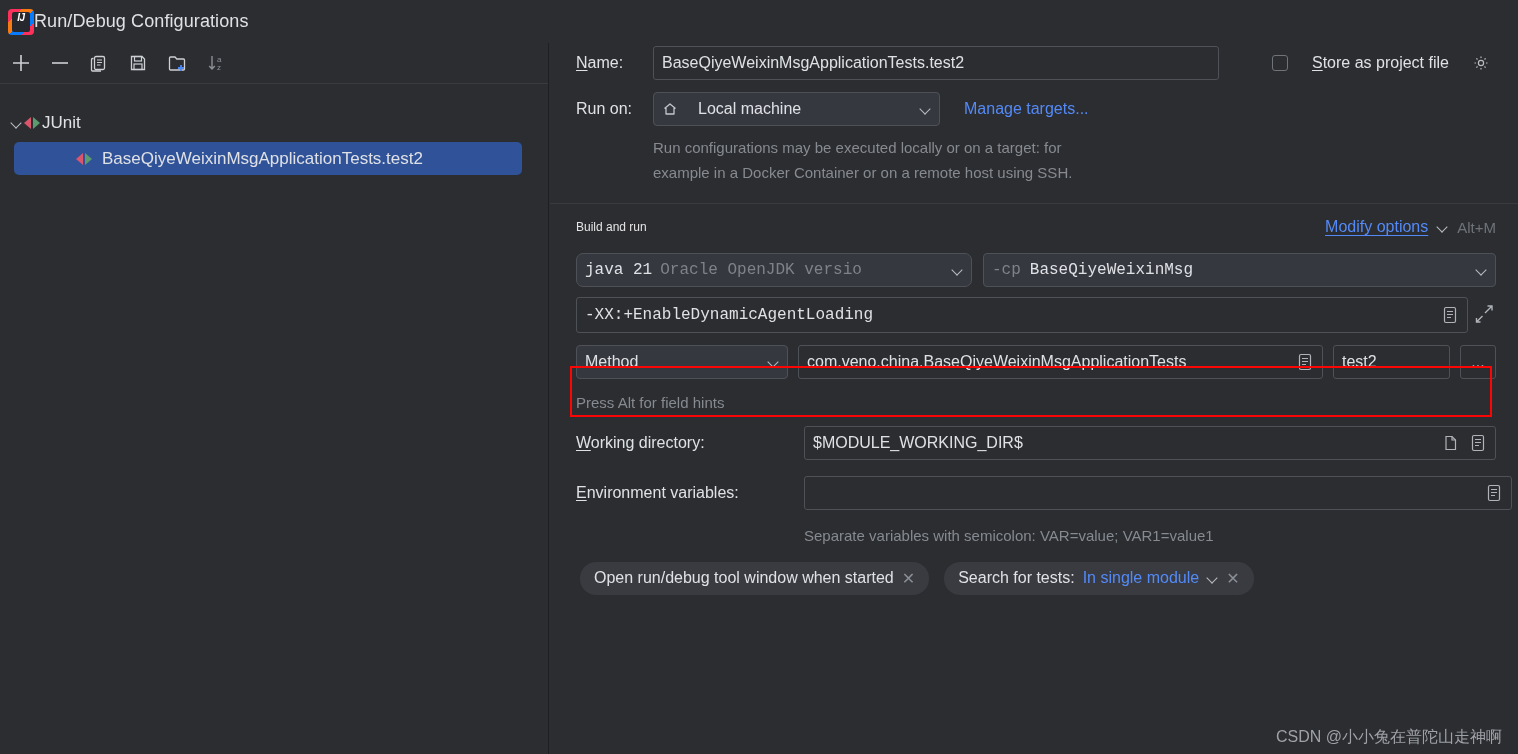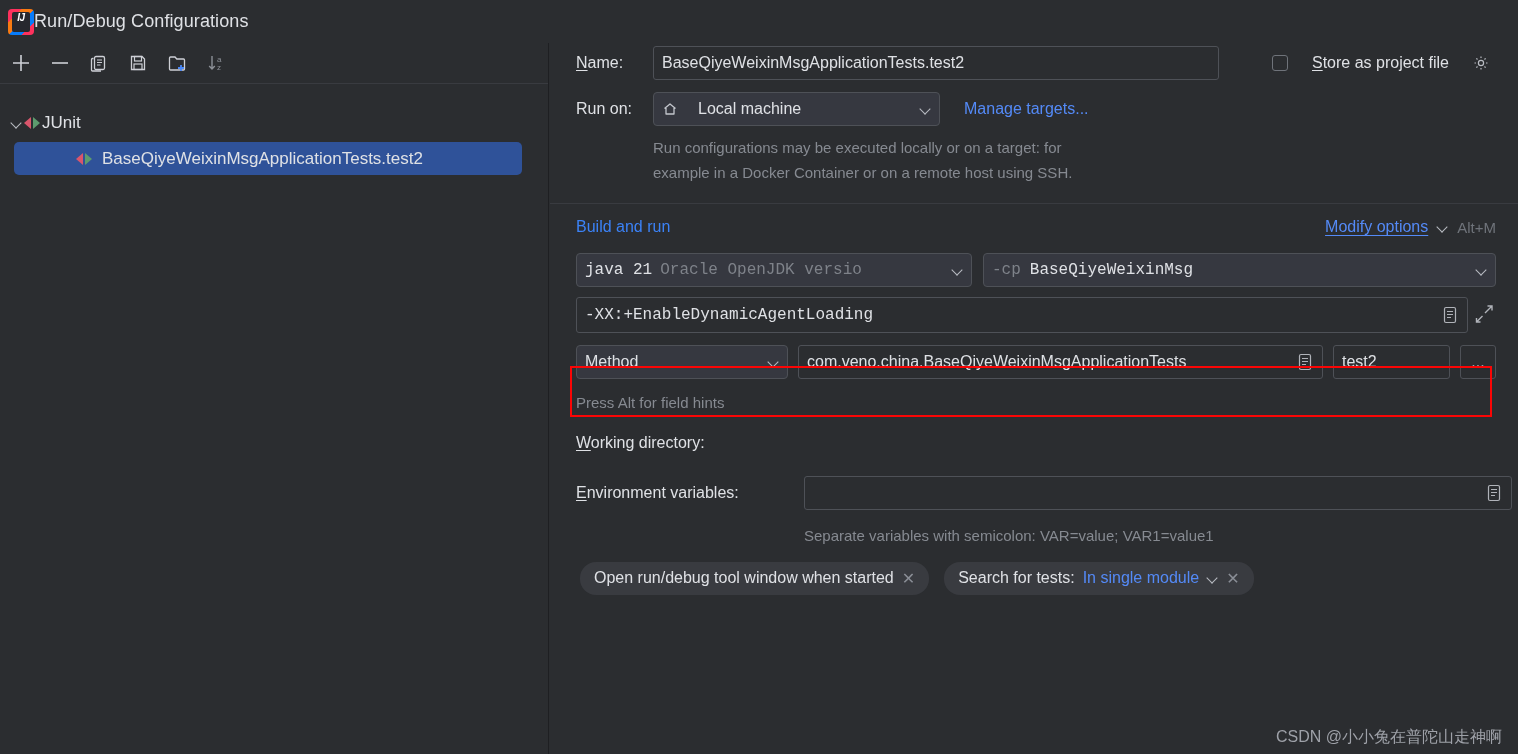--- a/index.html
+++ b/index.html
@@ -227,22 +227,22 @@
     color: #868a91;
   }
 
   .divider {
     height: 1px;
     background: #393b40;
     margin: 0;
   }
 
   .section-title {
-    font-size: 16px;
-    color: #3b82f6;
+    font-size: 12px;
+    color: #e5e5e5;
   }
 
   .mono {
     font-family: "Liberation Mono", "DejaVu Sans Mono", monospace;
     font-size: 16px;
   }
   .mono-dim { color: #7e8289; }
 
   .checkbox-box {
     width: 16px; height: 16px;
@@ -416,21 +416,21 @@
     <div class="row" style="height:46px;justify-content:space-between;padding-right:22px;">
       <div class="section-title">Build and run</div>
       <div style="display:flex;align-items:center;gap:9px;">
         <span class="link underlined">Modify options</span>
         <span class="chev"></span>
         <span class="hint" style="color:#6f737a;">Alt+M</span>
       </div>
     </div>
 
     <div class="row" style="height:40px;gap:11px;padding-right:22px;">
-      <div class="combo" style="width:396px;justify-content:space-between;">
+      <div class="combo" style="width:396px;justify-content:space-between;border-radius:7px;">
         <span style="display:flex;align-items:baseline;gap:8px;overflow:hidden;white-space:nowrap;">
           <span class="mono">java 21</span>
           <span class="mono mono-dim">Oracle OpenJDK versio</span>
         </span>
         <span class="chev"></span>
       </div>
       <div class="combo" style="flex:1;justify-content:space-between;">
         <span style="display:flex;align-items:baseline;gap:9px;">
           <span class="mono mono-dim">-cp</span>
           <span class="mono">BaseQiyeWeixinMsg</span>
@@ -474,20 +474,33 @@
     </div>
 
     <div class="row" style="height:36px;">
       <span class="hint">Press Alt for field hints</span>
     </div>
 
     <div class="row" style="height:46px;padding-right:22px;">
       <div class="lbl" style="width:228px;">
         <span class="mn">W</span><span>orking directory:</span>
       </div>
+      <div class="textfield" style="flex:1;justify-content:space-between;">
+        <span>$MODULE_WORKING_DIR$</span>
+        <span style="display:flex;align-items:center;gap:9px;">
+          <svg width="18" height="18" viewBox="0 0 18 18">
+            <path d="M4 2.5 H10 L13.5 6 V15.5 H4 Z" stroke="#b0b3b9" stroke-width="1.2" fill="none"></path>
+            <path d="M10 2.5 V6 H13.5" stroke="#b0b3b9" stroke-width="1.2" fill="none"></path>
+          </svg>
+          <svg width="18" height="20" viewBox="0 0 18 20">
+            <rect x="3.5" y="2.5" width="11" height="15" rx="1.5" stroke="#b0b3b9" stroke-width="1.2" fill="none"></rect>
+            <path d="M6 6.5 H12 M6 9.5 H12 M6 12.5 H10" stroke="#b0b3b9" stroke-width="1.2"></path>
+          </svg>
+        </span>
+      </div>
     </div>
 
     <div class="row" style="height:54px;padding-right:6px;">
       <div class="lbl" style="width:228px;">
         <span class="mn">E</span><span>nvironment variables:</span>
       </div>
       <div class="textfield" style="flex:1;justify-content:space-between;">
         <span></span>
         <svg width="18" height="20" viewBox="0 0 18 20">
           <rect x="3.5" y="2.5" width="11" height="15" rx="1.5" stroke="#b0b3b9" stroke-width="1.2" fill="none"></rect>

